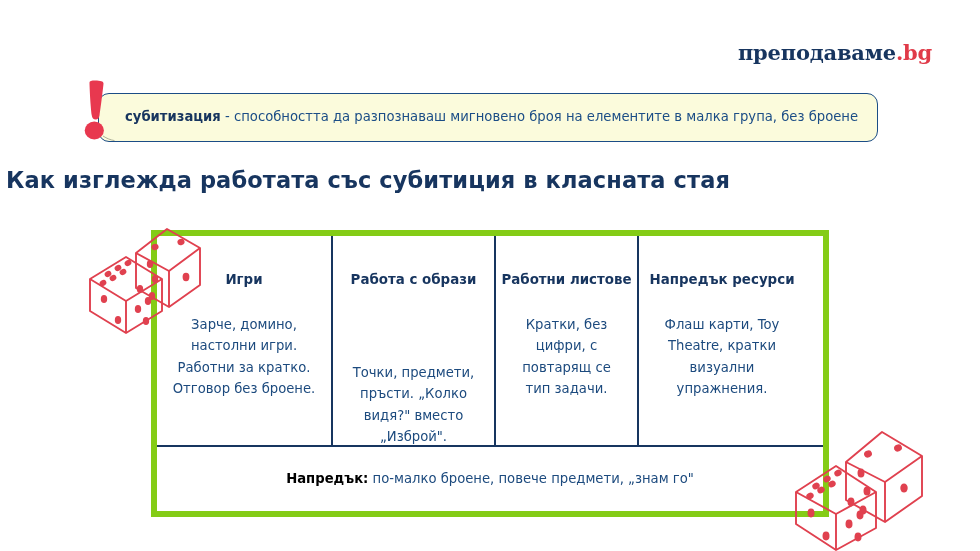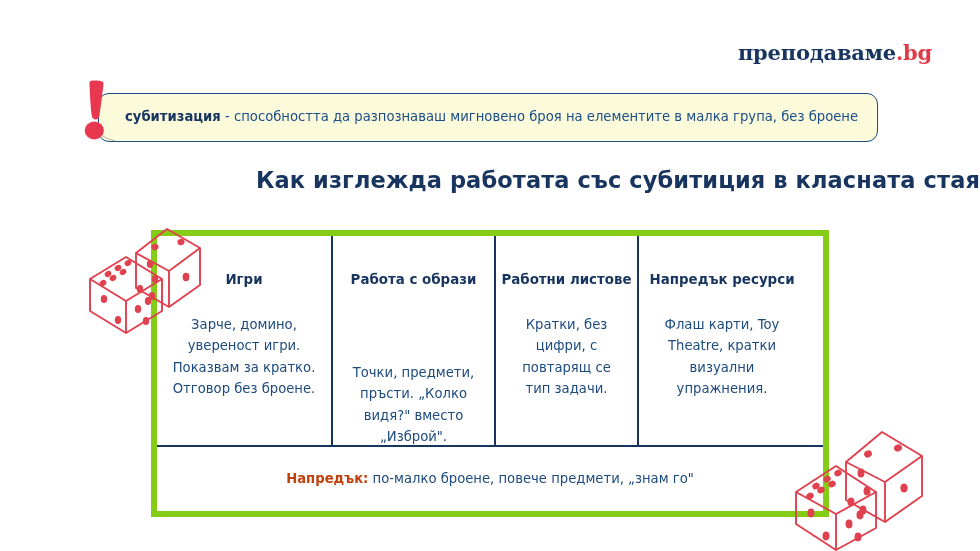--- a/index.html
+++ b/index.html
@@ -70,24 +70,24 @@
     left: 82px;
     top: 56px;
     width: 34px;
     height: 62px;
     pointer-events: none;
   }
 
   
   .title {
     position: absolute;
-    left: 12px;
+    left: 6px;
     right: 0;
     top: 143px;
-    text-align: right;
+    text-align: left;
     font-size: 22.5px;
     font-weight: 700;
     color: #17355f;
     letter-spacing: 0.1px;
   }
 
   
   .table {
     position: absolute;
     left: 151px;
@@ -141,21 +141,21 @@
     justify-content: center;
     text-align: center;
   }
   .footer-text {
     font-size: 13.2px;
     color: #1c4a7e;
     white-space: nowrap;
   }
   .footer-text b {
     font-weight: 700;
-    color: #c2410c;
+    color: #000000;
   }
 
   
   .dice {
     position: absolute;
     pointer-events: none;
   }
   .dice-left {
     left: 80px;
     top: 193px;
@@ -190,21 +190,21 @@
     <path d="M21 56 C25 58.5 28 59.8 32.5 60.6" fill="none" stroke="#8a8f7a" stroke-width="1" opacity="0.7"></path>
   </svg>
 
   <div class="title">Как изглежда работата със субитиция в класната стая</div>
 
   <div class="table">
     <div class="table-body">
 
       <div class="col col-1">
         <div class="col-head">Игри</div>
-        <div class="col-body">Зарче, домино, увереност игри. Показвам за кратко. Отговор без броене.</div>
+        <div class="col-body">Зарче, домино, настолни игри. Работни за кратко. Отговор без броене.</div>
       </div>
 
       <div class="col col-2">
         <div class="col-head">Работа с образи</div>
         <div class="col-body">Точки, предмети, пръсти. „Колко видя?" вместо „Изброй".</div>
       </div>
 
       <div class="col col-3">
         <div class="col-head">Работни листове</div>
         <div class="col-body">Кратки, без цифри, с повтарящ се тип задачи.</div>

